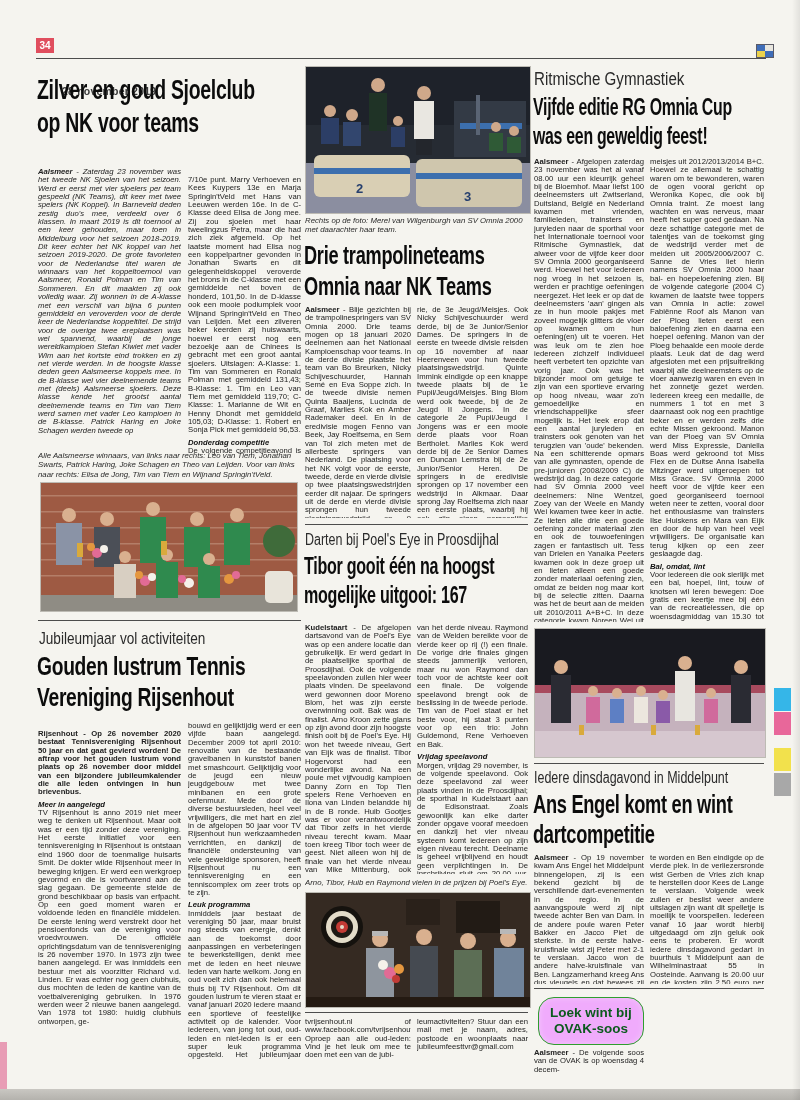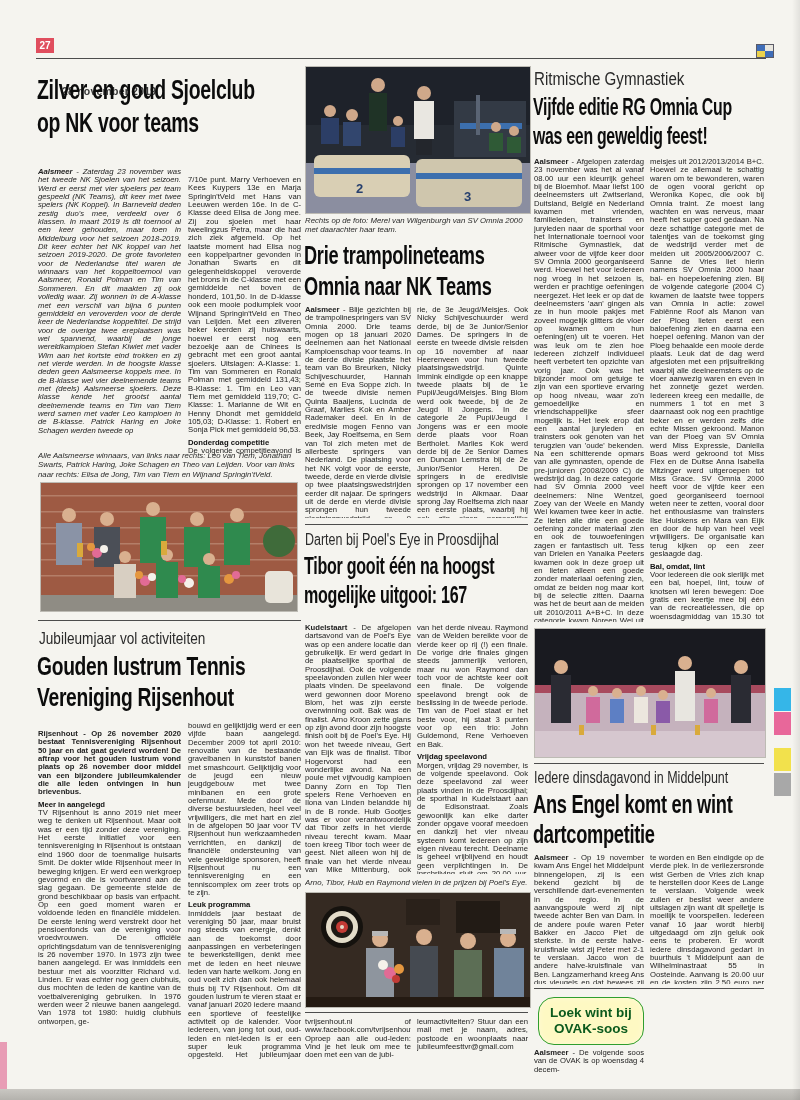--- a/index.html
+++ b/index.html
@@ -14,47 +14,47 @@
   .rule{background:#4d4d4d;height:1px;}
   .regmark{width:16px;height:12px;border:1px solid #5a5a66;display:grid;grid-template-columns:1fr 1fr;grid-template-rows:1fr 1fr;}
   .regmark i{display:block;}
 
   
   .kicker{font-weight:400;color:#2a2a2a;white-space:nowrap;transform-origin:0 0;}
   .headline{font-weight:bold;color:#0c0c0c;letter-spacing:-0.4px;transform-origin:0 0;}
   .headline .ln{white-space:nowrap;}
   .col{font-size:7.7px;line-height:8.35px;text-align:justify;color:#222;overflow:hidden;}
   .col p{margin:0;}
-  .col h4{margin:4px 0 0;font-size:7.7px;line-height:8.35px;color:#111;}
+  .col h4{margin:4px 0 0;font-size:7.7px;line-height:8.35px;color:#111;font-style:italic;}
   .lead-city{font-weight:bold;}
   .boldlead{font-weight:bold;}
   .caption{font-style:italic;font-weight:normal;font-size:7.8px;line-height:9.3px;color:#2a2a2a;text-align:left;overflow:hidden;}
   .photo{display:block;border:1px solid #bdbbb4;background:#888;}
 
   
-  .greenbox{background:#fef9c3;border:1px solid #2f9e2f;border-radius:16px;display:flex;flex-direction:column;
+  .greenbox{background:#f0abfc;border:1px solid #2f9e2f;border-radius:16px;display:flex;flex-direction:column;
             align-items:center;justify-content:center;box-shadow:inset 0 0 6px rgba(255,255,255,.35);}
   .greenbox .ln{color:#0b5a1d;font-weight:bold;font-size:13.5px;line-height:16px;white-space:nowrap;}
 
   
   .cbar{width:17px;}
   .c-cyan{background:#35b6e8;}
   .c-mag{background:#e8679a;}
   .c-yel{background:#f2e14c;}
   .c-gray{background:#a8a8a8;}
   .edge-pink{background:#e89cb5;}
   .scan-bottom{background:linear-gradient(#c9c7c2,#b4b2ad);}
   .scan-right{background:linear-gradient(90deg,rgba(0,0,0,0),rgba(0,0,0,.08));}
 </style>
 </head>
 <body>
 
 <div class="page">
 
-  <div class="abs pagenum" style="left:36px;top:38px;">27</div>
+  <div class="abs pagenum" style="left:36px;top:38px;">34</div>
   <div class="abs pagedate" style="left:62px;top:41px;margin-top:44px;">28 november 2019</div>
   <div class="abs rule" style="left:36px;top:58px;width:730px;"></div>
   <div class="abs regmark" style="left:756px;top:44px;">
     <i style="background:#3f6db8"></i>
       <i style="background:#e8e6df"></i>
     <i style="background:#ecd24c"></i>
       <i style="background:#3f6db8"></i>
   </div>
 
   <div class="abs headline" style="left:37px;top:74px;font-size:27px;line-height:33px;transform:scaleX(.72);">

